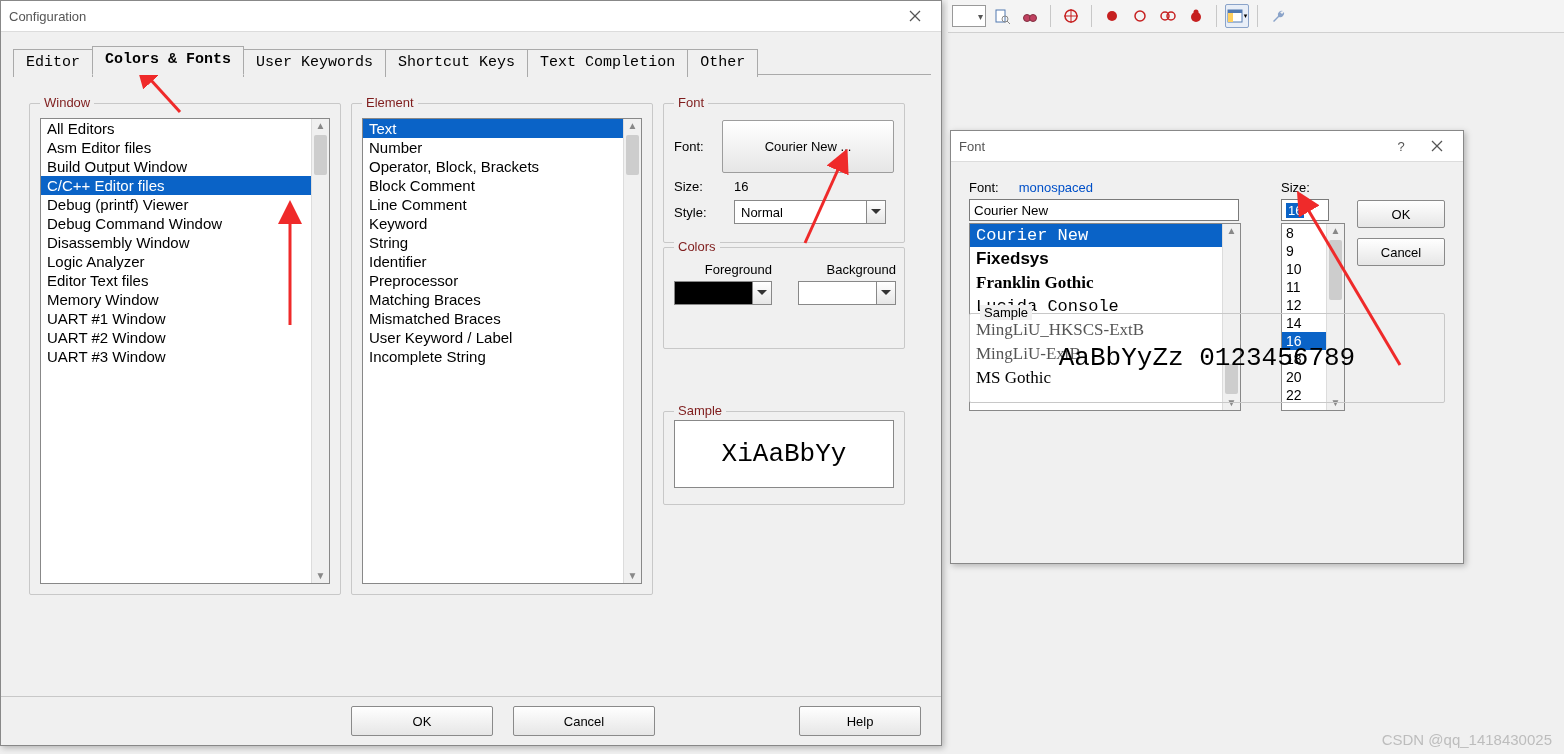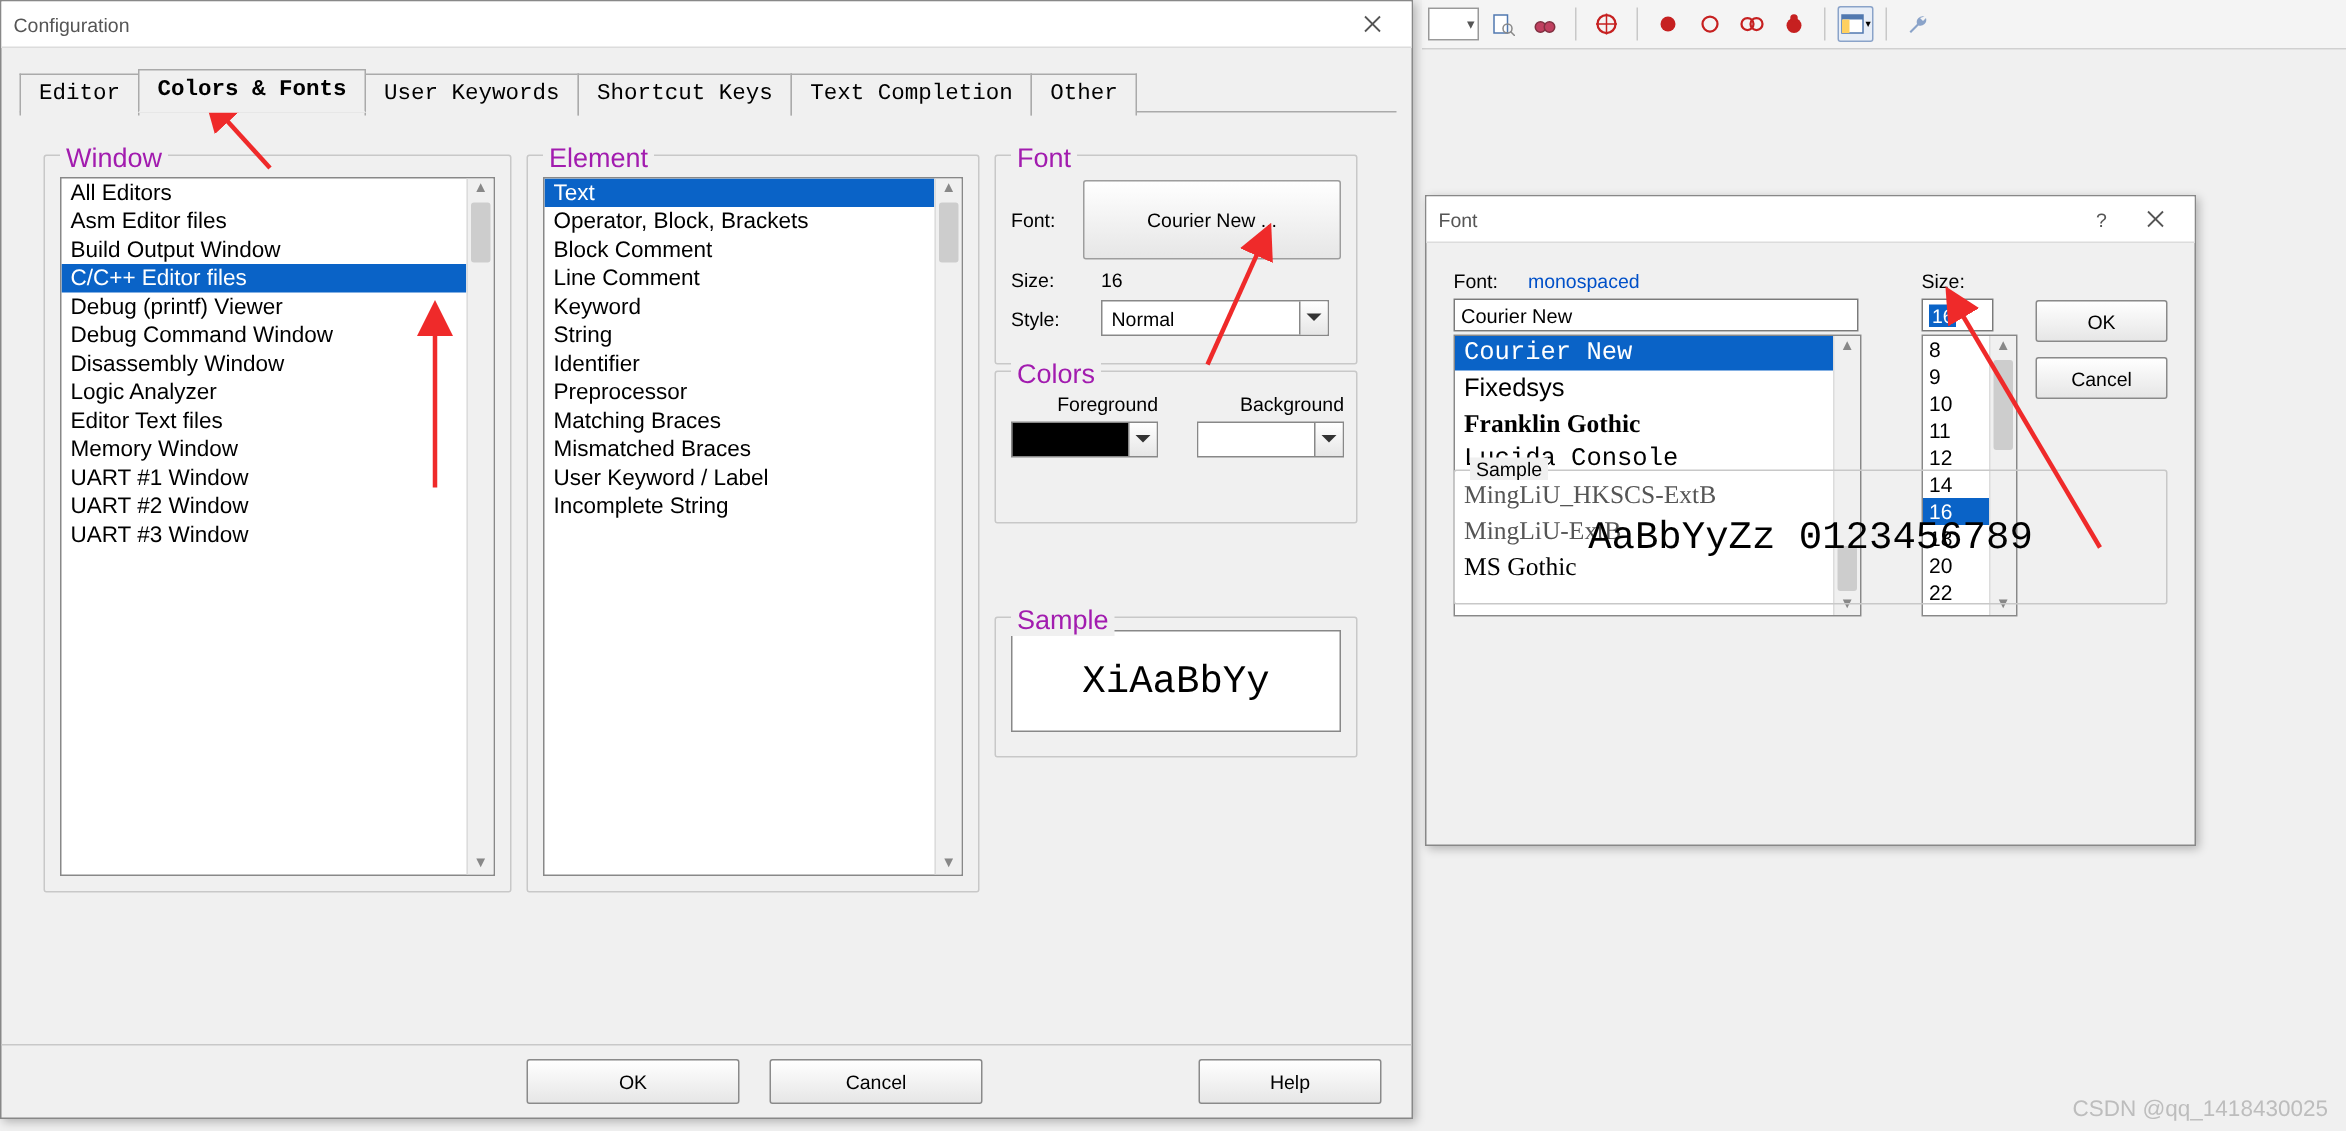--- a/index.html
+++ b/index.html
@@ -17,21 +17,21 @@
   .titlebar .title{color:#555}
   .winbtn{width:36px;height:26px;display:flex;align-items:center;justify-content:center;color:#555}
   
   .config{left:0;top:0;width:940px;height:744px}
   .tabs{display:flex;align-items:flex-end;height:30px;margin:12px 10px 0 12px;border-bottom:1px solid #aaa}
   .tab{padding:4px 12px 6px;border:1px solid #aaa;border-bottom:none;background:#f0f0f0;margin-right:-1px;font-family:Consolas,"Courier New",monospace;font-size:15px;white-space:nowrap;position:relative;top:1px}
   .tab.active{background:#f0f0f0;font-weight:bold;border-bottom:1px solid #f0f0f0;top:1px;z-index:2}
   .tab:not(.active){top:3px}
   .content{position:relative;padding:10px 10px 0 10px;height:calc(100% - 120px)}
   .group{position:absolute;border:1px solid #c8c8c8;border-radius:2px}
-  .group>.legend{position:absolute;top:-9px;left:10px;background:#f0f0f0;padding:0 4px;color:#a21caf;font-size:18px}
+  .group>.legend{position:absolute;top:-9px;left:10px;background:#f0f0f0;padding:0 4px;color:#7f1d1d;font-size:13px}
   .listbox{position:absolute;left:10px;right:10px;top:14px;bottom:10px;background:#fff;border:1px solid #888;overflow:hidden;display:flex}
   .list-inner{flex:1;overflow:hidden}
   .list-item{padding:1px 6px;font-size:15px;white-space:nowrap;cursor:default}
   .list-item.selected{background:#0a63c7;color:#fff}
   .scroll-track{width:17px;background:#f0f0f0;border-left:1px solid #dcdcdc;position:relative;display:flex;flex-direction:column;align-items:center;justify-content:space-between;padding:2px 0}
   .scroll-arrow{color:#888;font-size:10px;line-height:1}
   .scroll-thumb{position:absolute;top:16px;width:13px;left:2px;background:#cdcdcd;border-radius:2px}
   
   .fld-row{display:flex;align-items:center;margin:6px 10px;gap:10px}
   .fld-lab{width:50px}
@@ -56,21 +56,21 @@
   .fontdlg{left:950px;top:130px;width:512px;height:432px}
   .fontdlg .body{position:relative;padding:18px 18px 10px}
   .lbl{color:#000}
   .hyperlink{color:#0050c8}
   .txtinput{border:1px solid #7a7a7a;background:#fff;height:22px;padding:0 4px;box-sizing:border-box}
   .sel-highlight{background:#0a63c7;color:#fff}
   .font-listbox{border:1px solid #888;background:#fff;display:flex;overflow:hidden}
   .font-items{flex:1;overflow:hidden}
   .font-item{padding:2px 6px;font-size:17px;white-space:nowrap;cursor:default}
   .font-item.mono{font-family:"Courier New",monospace}
-  .font-item.sans{font-family:Tahoma,Arial,sans-serif;font-weight:normal}
+  .font-item.sans{font-family:Tahoma,Arial,sans-serif;font-weight:bold}
   .font-item.serif{font-family:"Times New Roman",serif;font-weight:bold}
   .font-item.gothic{font-family:Liberation Serif, serif}
   .font-item.simsun{font-family:SimSun,serif;color:#555}
   .size-item{padding:1px 4px;font-size:14px}
   .size-item.selected{background:#0a63c7;color:#fff}
   .fd-btn{width:86px;height:26px;background:linear-gradient(#fff,#e6e6e6);border:1px solid #8a8a8a;border-radius:2px;display:flex;align-items:center;justify-content:center}
   .fd-sample{position:absolute;left:18px;right:18px;bottom:18px;border:1px solid #c8c8c8;border-radius:2px;height:88px}
   .fd-sample .legend{position:absolute;top:-9px;left:10px;background:#f0f0f0;padding:0 4px}
   .fd-sample .txt{width:100%;height:100%;display:flex;align-items:center;justify-content:center;font-family:"Courier New",monospace;font-size:26px}
   
@@ -191,20 +191,21 @@
           <span class="scroll-arrow">▼</span>
         </div>
       </div>
     </div>
 
     <div class="group" style="left:350px;top:28px;width:300px;height:490px">
       <span class="legend">Element</span>
       <div class="listbox">
         <div class="list-inner" id="el-list">
               <div class="list-item selected">Text</div>
+              <div class="list-item">Number</div>
               <div class="list-item">Operator, Block, Brackets</div>
               <div class="list-item">Block Comment</div>
               <div class="list-item">Line Comment</div>
               <div class="list-item">Keyword</div>
               <div class="list-item">String</div>
               <div class="list-item">Identifier</div>
               <div class="list-item">Preprocessor</div>
               <div class="list-item">Matching Braces</div>
               <div class="list-item">Mismatched Braces</div>
               <div class="list-item">User Keyword / Label</div>

